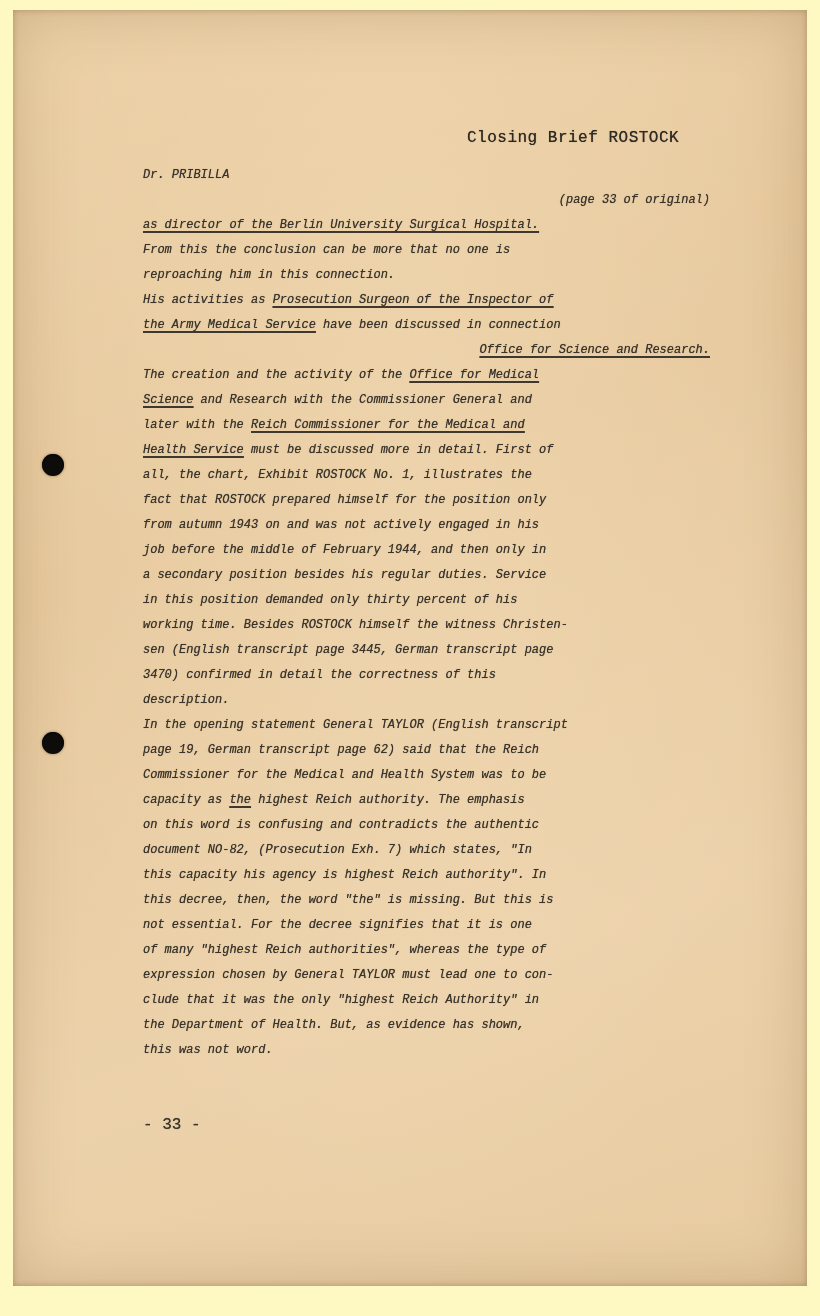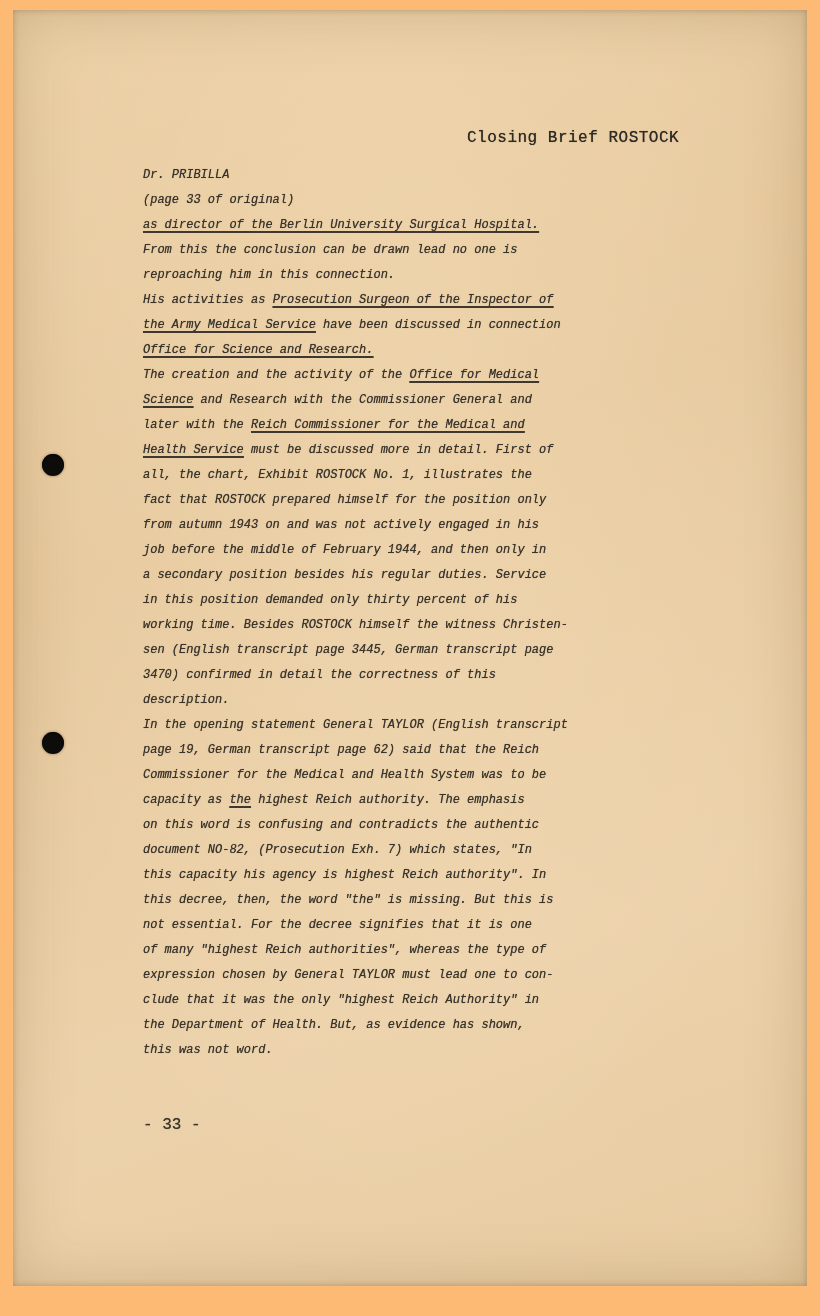--- a/index.html
+++ b/index.html
@@ -4,21 +4,21 @@
 <style>
   html, body {
     margin: 0;
     padding: 0;
     background: #141210;
   }
   .canvas {
     position: relative;
     width: 820px;
     height: 1316px;
-    background: #fdba74;
+    background: #fef9c3;
     overflow: hidden;
     font-family: "Liberation Mono", "DejaVu Sans Mono", monospace;
   }
   .paper {
     position: absolute;
     top: 10px;
     left: 13px;
     width: 794px;
     height: 1276px;
     background:
@@ -45,21 +45,21 @@
     line-height: 25px;
     color: #38332b;
     text-shadow: 0 0 0.7px rgba(50,45,38,0.75);
     font-style: italic;
   }
   .line {
     white-space: pre;
     min-height: 25px;
   }
   .line.center {
-    text-align: left;
+    text-align: right;
   }
   .u {
     text-decoration: underline;
     text-decoration-thickness: 1.5px;
     text-underline-offset: 3px;
     text-decoration-color: #3e382f;
   }
   .page-number {
     margin-top: 50px;
     width: 567px;
@@ -89,21 +89,21 @@
 
     <div class="hole top"></div>
     <div class="hole bottom"></div>
 
     <div class="doc-header">Closing Brief ROSTOCK</div>
 
     <div class="text-block">
         <div class="line"><span>Dr. PRIBILLA</span></div>
         <div class="line center"><span>(page 33 of original)</span></div>
         <div class="line"><span class="u">as director of the Berlin University Surgical Hospital.</span></div>
-        <div class="line"><span>From this the conclusion can be drawn lead no one is</span></div>
+        <div class="line"><span>From this the conclusion can be more that no one is</span></div>
         <div class="line"><span>reproaching him in this connection.</span></div>
         <div class="line"><span>His activities as </span><span class="u">Prosecution Surgeon of the Inspector of</span></div>
         <div class="line"><span class="u">the Army Medical Service</span><span> have been discussed in connection</span></div>
         <div class="line center"><span class="u">Office for Science and Research.</span></div>
         <div class="line"><span>The creation and the activity of the </span><span class="u">Office for Medical</span></div>
         <div class="line"><span class="u">Science</span><span> and Research with the Commissioner General and</span></div>
         <div class="line"><span>later with the </span><span class="u">Reich Commissioner for the Medical and</span></div>
         <div class="line"><span class="u">Health Service</span><span> must be discussed more in detail. First of</span></div>
         <div class="line"><span>all, the chart, Exhibit ROSTOCK No. 1, illustrates the</span></div>
         <div class="line"><span>fact that ROSTOCK prepared himself for the position only</span></div>

